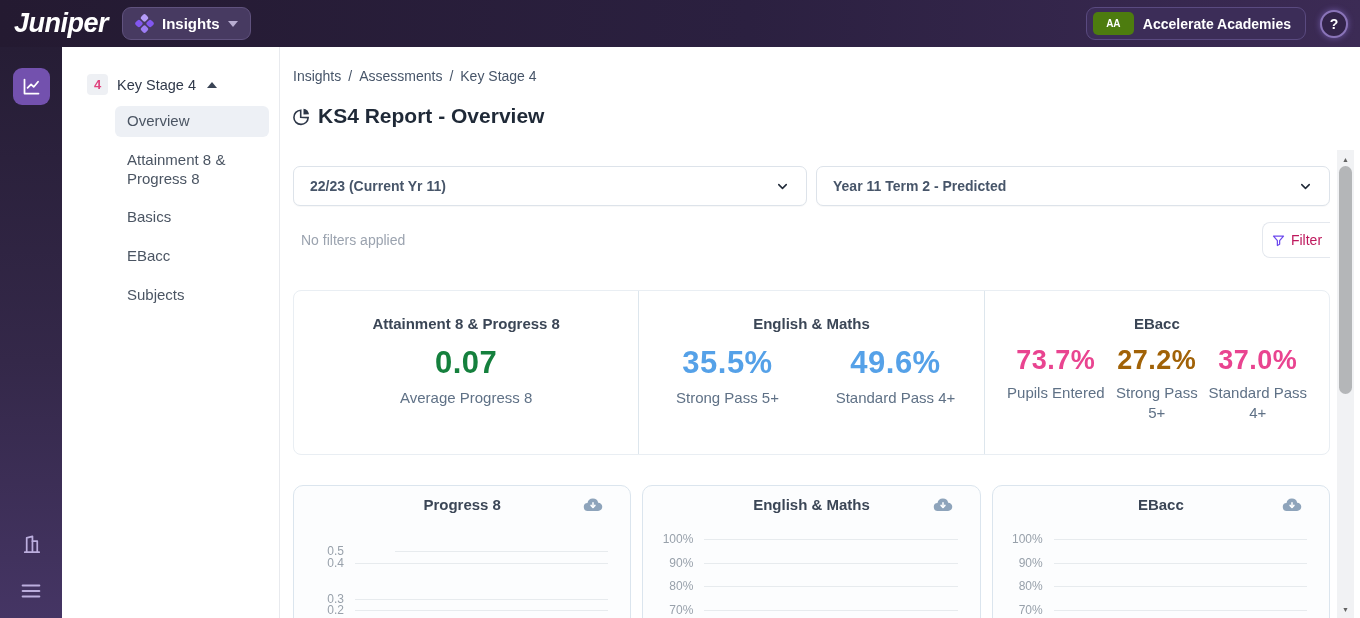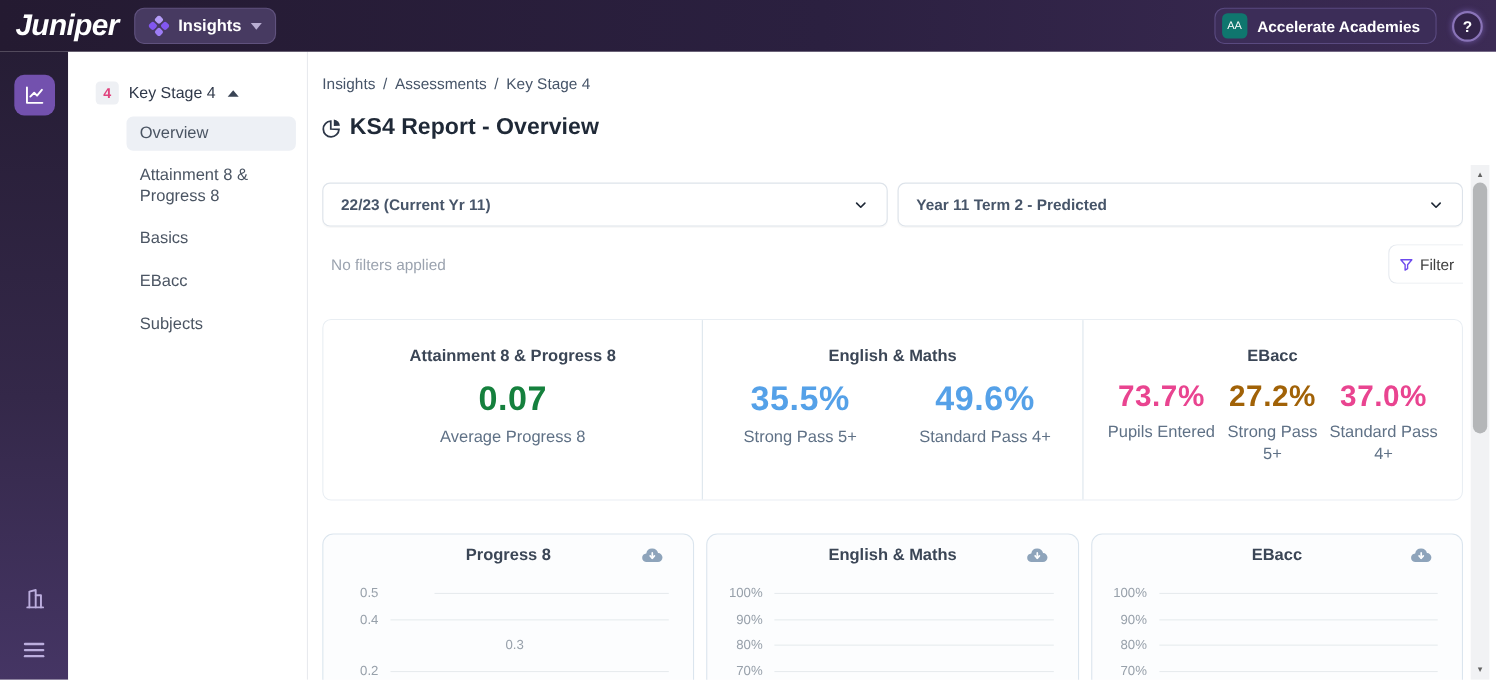--- a/index.html
+++ b/index.html
@@ -12,22 +12,22 @@
     background:linear-gradient(90deg,#241a31 0%,#2b2040 55%,#3c2b55 100%);
     display:flex; align-items:center; z-index:5; }
   .logo { color:#fff; font-size:27px; font-weight:bold; letter-spacing:-0.5px; margin-left:14px;font-style:italic; }
   .insights-pill { margin-left:14px; height:33px; padding:0 12px; display:flex; align-items:center; gap:8px;
     background:#473a61; border:1px solid #60527e; border-radius:9px; cursor:pointer; }
   .insights-pill .lbl { color:#fff; font-size:15px; font-weight:bold; }
   .caret-down { width:0; height:0; border-left:5px solid transparent; border-right:5px solid transparent; border-top:6px solid #b9aed2; }
   .topbar-right { margin-left:auto; display:flex; align-items:center; gap:14px; margin-right:12px; }
   .org-pill { height:33px; padding:0 14px 0 6px; display:flex; align-items:center; gap:9px;
     background:#3c2d58; border:1px solid #5a4a80; border-radius:9px; cursor:pointer; }
-  .org-badge { width:23px; height:23px; border-radius:5px; background:#0f766e; color:#fff;
-    font-size:10px; font-weight:normal; display:flex; align-items:center; justify-content:center; }
+  .org-badge { width:41px; height:23px; border-radius:5px; background:#4d7c0f; color:#fff;
+    font-size:10px; font-weight:bold; display:flex; align-items:center; justify-content:center; }
   .org-name { color:#fff; font-size:14px; font-weight:600; }
   .help-btn { width:28px; height:28px; border-radius:50%; background:#33244a; border:2px solid #8a74b8;
     color:#fff; font-size:14px; font-weight:bold; display:flex; align-items:center; justify-content:center;
     box-shadow:0 0 6px rgba(167,139,250,.45); cursor:pointer; }
 
   
   .rail { position:absolute; left:0; top:47px; width:62px; height:571px;
     background:linear-gradient(180deg,#261d35 0%,#342849 55%,#453564 100%);
     display:flex; flex-direction:column; align-items:center; }
   .rail-active { margin-top:21px; width:37px; height:37px; border-radius:9px; background:#7351ae;
@@ -61,21 +61,21 @@
     border:1px solid #dde3ea; border-radius:7px; display:flex; align-items:center;
     padding:0 16px; cursor:pointer; box-shadow:0 1px 1px rgba(16,24,40,.03); }
   .select .val { font-size:14px; font-weight:600; color:#475569; }
   .select .chev { margin-left:auto; display:flex; }
   .select1 { left:13px; }
   .select2 { left:536px; }
 
   .nofilters { position:absolute; left:21px; top:185px; font-size:14px; color:#9ba3af; }
   .filter-btn { position:absolute; left:982px; top:175px; width:68px; height:36px; background:#fff;
     border:1px solid #e4e8ee; border-radius:8px 0 0 8px; border-right:none; display:flex; align-items:center;
-    justify-content:center; gap:5px; cursor:pointer; font-size:14px; color:#404040; }
+    justify-content:center; gap:5px; cursor:pointer; font-size:14px; color:#be185d; }
 
   
   .stats { position:absolute; left:13px; top:243px; width:1037px; height:165px; background:#fff;
     border:1px solid #e9eef3; border-radius:8px; display:flex; }
   .stat-group { flex:1; padding-top:24px; }
   .stat-group + .stat-group { border-left:1px solid #dde6ed; }
   .stat-title { text-align:center; font-size:15px; font-weight:bold; color:#3b4656; }
   .metrics { display:flex; justify-content:center; align-items:flex-start; margin-top:13px; }
   .metric { display:flex; flex-direction:column; align-items:center; }
   .metric .value { font-size:31px; font-weight:bold; letter-spacing:.5px; }
@@ -272,29 +272,29 @@
         <div class="chart-head">
           <span class="chart-title">Progress 8</span>
           <span class="dl-btn">
             <svg width="22" height="22" viewBox="0 0 24 24">
                 <path d="M6.5 18.5a4.3 4.3 0 0 1-.5-8.6A6 6 0 0 1 17.7 9.5a3.9 3.9 0 0 1-.2 9z" fill="#8ea4bb"></path>
                 <path d="M12 9.5v5" stroke="#fcfdfe" stroke-width="1.7" stroke-linecap="round"></path>
                 <path d="M9.9 12.4 12 14.7l2.1-2.3" stroke="#fcfdfe" stroke-width="1.7" fill="none" stroke-linecap="round" stroke-linejoin="round"></path>
               </svg>
           </span>
         </div>
-        <div class="grid-row" style="top:46px;gap:40px;">
+        <div class="grid-row" style="top:58px;gap:40px;">
             <span class="tick">0.5</span>
             <span class="gline"></span>
           </div>
         <div class="grid-row" style="top:70px;">
             <span class="tick">0.4</span>
             <span class="gline"></span>
           </div>
-        <div class="grid-row" style="top:93px;flex-direction:column;">
+        <div class="grid-row" style="top:106px;">
             <span class="tick">0.3</span>
             <span class="gline"></span>
           </div>
         <div class="grid-row" style="top:117px;">
             <span class="tick">0.2</span>
             <span class="gline"></span>
           </div>
       </div>
 
       <div class="chart-card">

